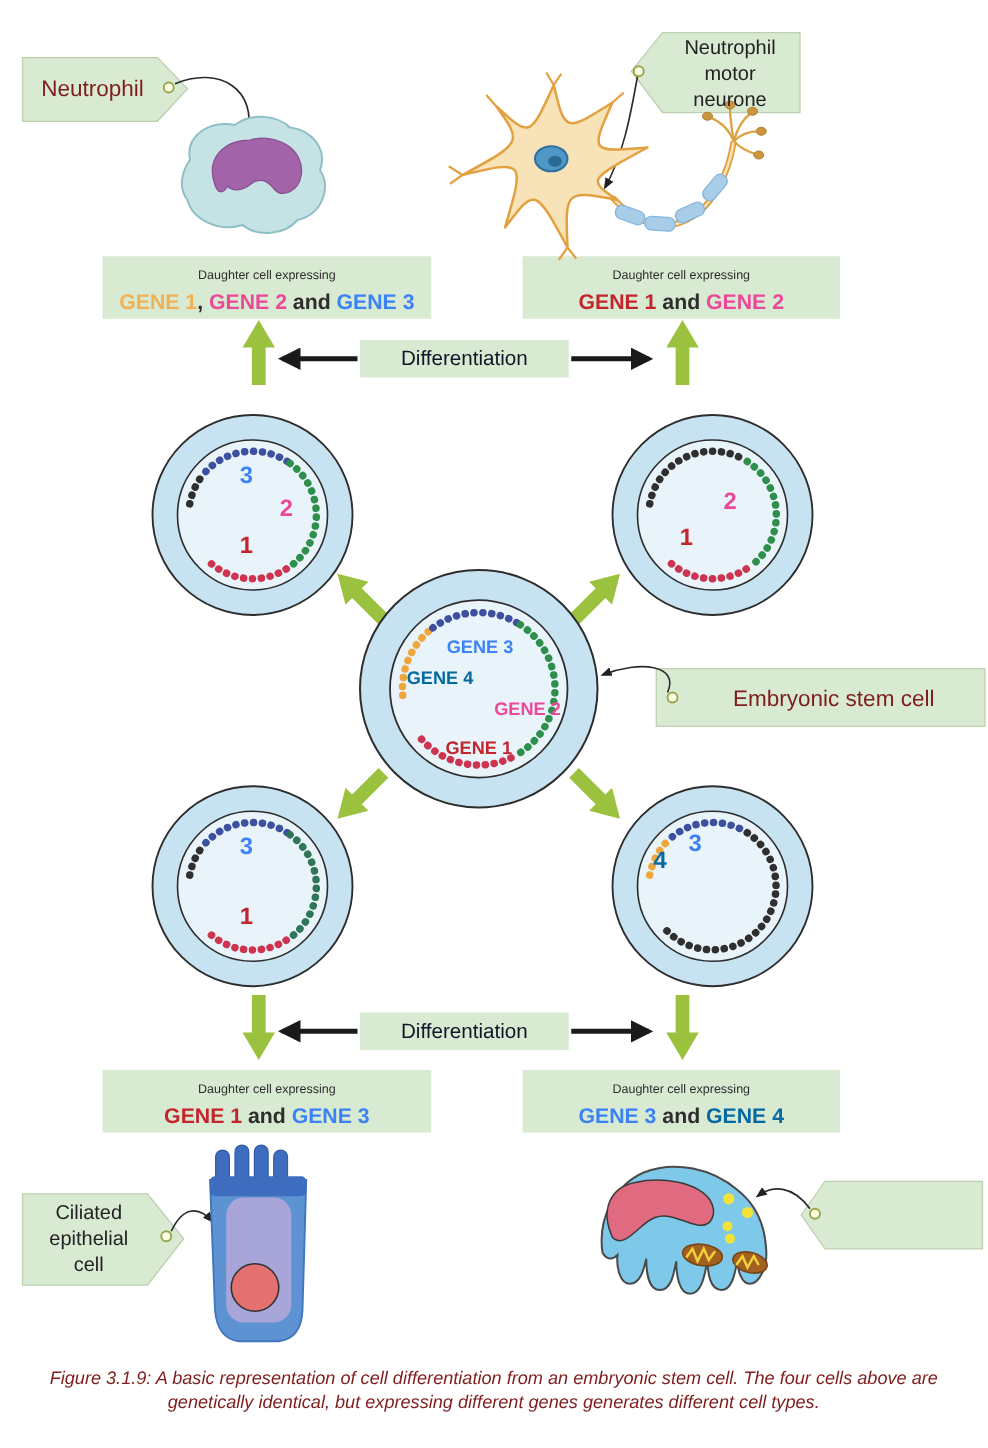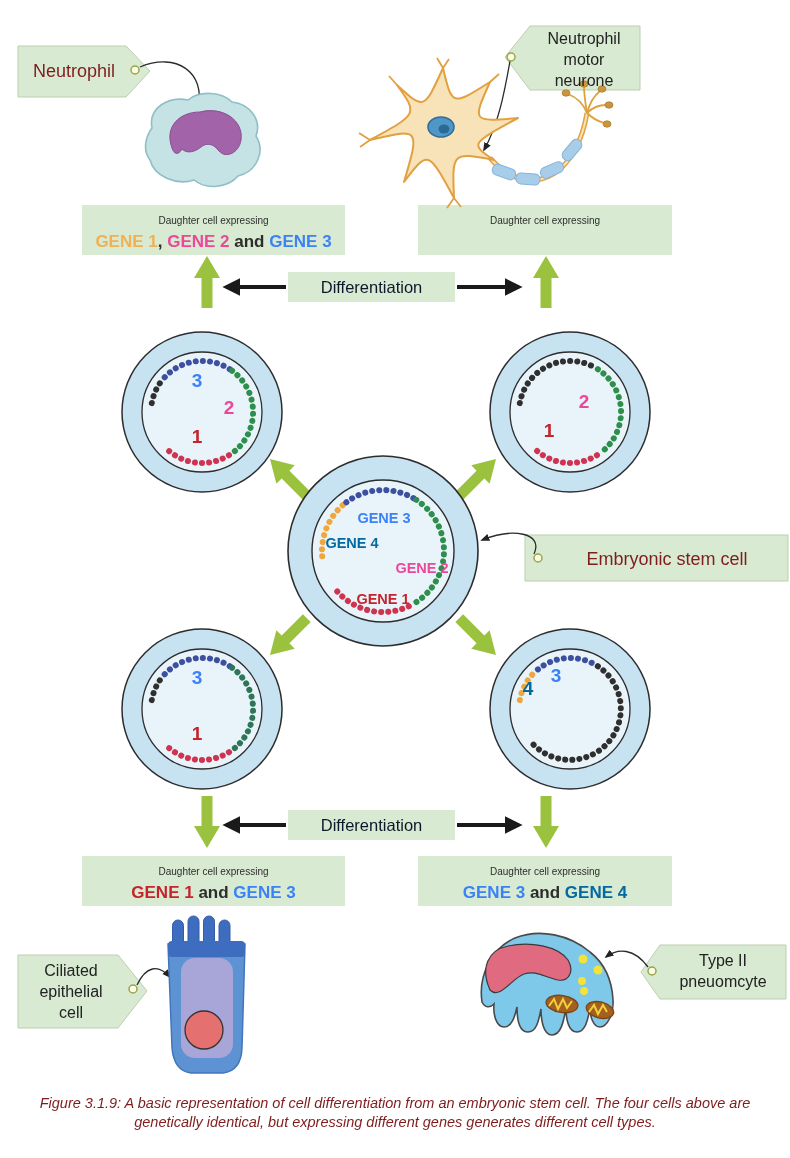--- a/index.html
+++ b/index.html
@@ -225,35 +225,32 @@
   </div>
 
   <div class="txt center taglabel" style="left:546px;top:535px;width:242px;height:48px;">Embryonic stem cell</div>
 
   <div class="txt tagsmall" style="left:18px;top:960px;width:106px;">
     <div>Ciliated</div>
     <div>epithelial</div>
     <div>cell</div>
   </div>
 
-  <div class="txt tagsmall" style="left:660px;top:950px;width:126px;">
-    <div>Type II</div>
-    <div>pneuomcyte</div>
-  </div>
 
   <div class="txt center diff" style="left:288px;top:272px;width:167px;height:30px;">Differentiation</div>
   <div class="txt center diff" style="left:288px;top:810px;width:167px;height:30px;">Differentiation</div>
 
   <div class="txt" style="left:82px;top:205px;width:263px;">
     <div class="boxline1">Daughter cell expressing</div>
     <div class="boxline2"><span class="g1o">GENE 1</span><span class="sep">, </span><span class="g2">GENE 2</span><span class="sep"> and </span><span class="g3">GENE 3</span></div>
   </div>
 
   <div class="txt" style="left:418px;top:205px;width:254px;">
     <div class="boxline1">Daughter cell expressing</div>
+    <div class="boxline2"><span class="g1">GENE 1</span><span class="sep"> and </span><span class="g2">GENE 2</span></div>
   </div>
 
   <div class="txt" style="left:82px;top:856px;width:263px;">
     <div class="boxline1">Daughter cell expressing</div>
     <div class="boxline2"><span class="g1">GENE 1</span><span class="sep"> and </span><span class="g3">GENE 3</span></div>
   </div>
 
   <div class="txt" style="left:418px;top:856px;width:254px;">
     <div class="boxline1">Daughter cell expressing</div>
     <div class="boxline2"><span class="g3">GENE 3</span><span class="sep"> and </span><span class="g4">GENE 4</span></div>

